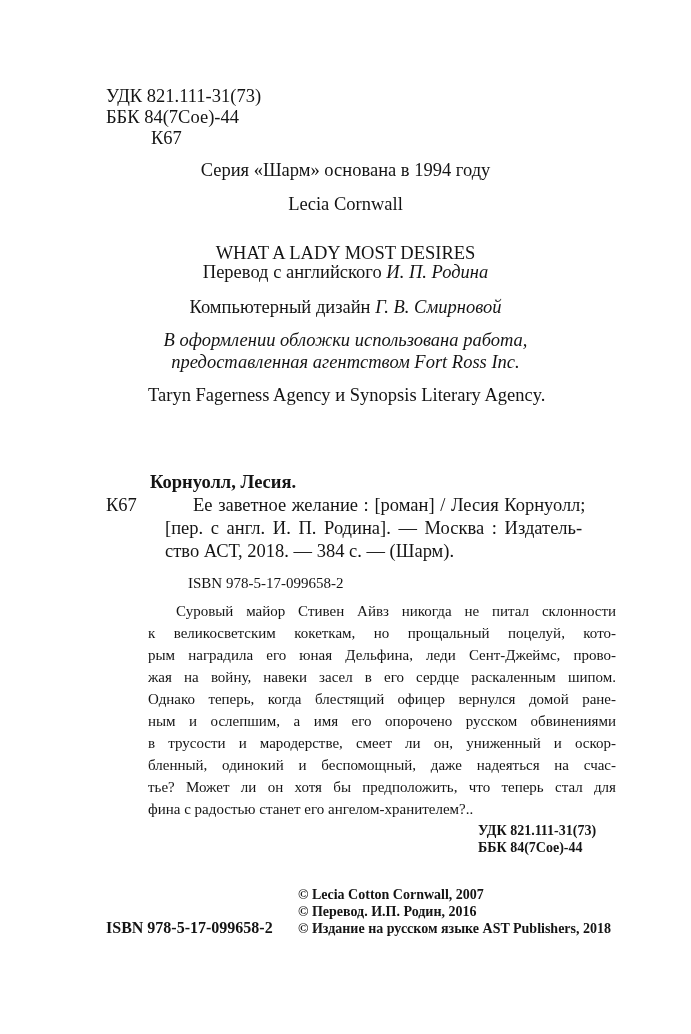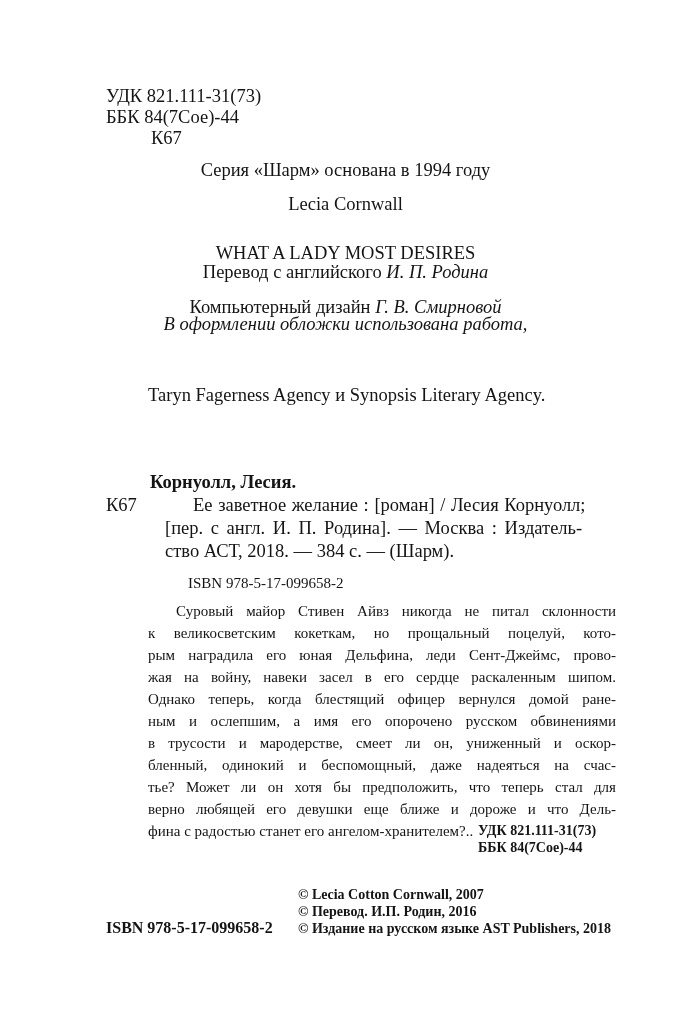--- a/index.html
+++ b/index.html
@@ -25,21 +25,21 @@
 
     .udk-top { left: 106px; top: 86px; }
     .udk-top div { height: 21px; }
     .k67-top { padding-left: 45px; }
 
     .series { top: 160px; }
     .author-en { top: 194px; }
     .title-en { top: 217px; margin-top: 26px; }
     .translation { top: 262px; }
     .design { top: 297px; }
-    .cover-note { top: 314px; }
+    .cover-note { top: 330px; }
     .cover-note div { height: 22px; }
 
     .permission { left: 148px; top: 385px; }
     .permission div { height: 21px; }
 
     .catalog { left: 106px; top: 472px; width: 520px; }
     .cat-author { position: absolute; left: 44px; top: 0; white-space: nowrap; }
     .cat-k67 { position: absolute; left: 0; top: 23px; }
     .cat-line { position: absolute; left: 59px; white-space: nowrap; }
     .cat-l1 { top: 23px; text-indent: 28px; word-spacing: 1px; }
@@ -78,20 +78,21 @@
   <i>И. П. Родина</i>
 </div>
 
 <div class="abs center sz18 design">
   <span>Компьютерный дизайн</span>
   <i>Г. В. Смирновой</i>
 </div>
 
 <div class="abs center sz18 cover-note it">
   <div>В оформлении обложки использована работа,</div>
+  <div>предоставленная агентством Fort Ross Inc.</div>
 </div>
 
 <div class="abs sz18 permission">
   <div>Taryn Fagerness Agency и Synopsis Literary Agency.</div>
 </div>
 
 <div class="abs catalog sz18">
   <div class="cat-author bold">Корнуолл, Лесия.</div>
   <div class="cat-k67">К67</div>
   <div class="cat-line cat-l1">Ее заветное желание : [роман] / Лесия Корнуолл;</div>
@@ -104,21 +105,20 @@
 <div class="abs annotation sz14">
   <div class="first">Суровый майор Стивен Айвз никогда не питал склонности</div>
   <div>к великосветским кокеткам, но прощальный поцелуй, кото-</div>
   <div>рым наградила его юная Дельфина, леди Сент-Джеймс, прово-</div>
   <div>жая на войну, навеки засел в его сердце раскаленным шипом.</div>
   <div>Однако теперь, когда блестящий офицер вернулся домой ране-</div>
   <div>ным и ослепшим, а имя его опорочено русском обвинениями</div>
   <div>в трусости и мародерстве, смеет ли он, униженный и оскор-</div>
   <div>бленный, одинокий и беспомощный, даже надеяться на счас-</div>
   <div>тье? Может ли он хотя бы предположить, что теперь стал для</div>
-  <div>верно любящей его девушки еще ближе и дороже и что Дель-</div>
   <div class="last">фина с радостью станет его ангелом-хранителем?..</div>
 </div>
 
 <div class="abs codes-right sz13 bold">
   <div>УДК 821.111-31(73)</div>
   <div>ББК 84(7Сое)-44</div>
 </div>
 
 <div class="abs isbn-bottom bold" style="font-size:16px;line-height:19px;">ISBN 978-5-17-099658-2</div>
 

